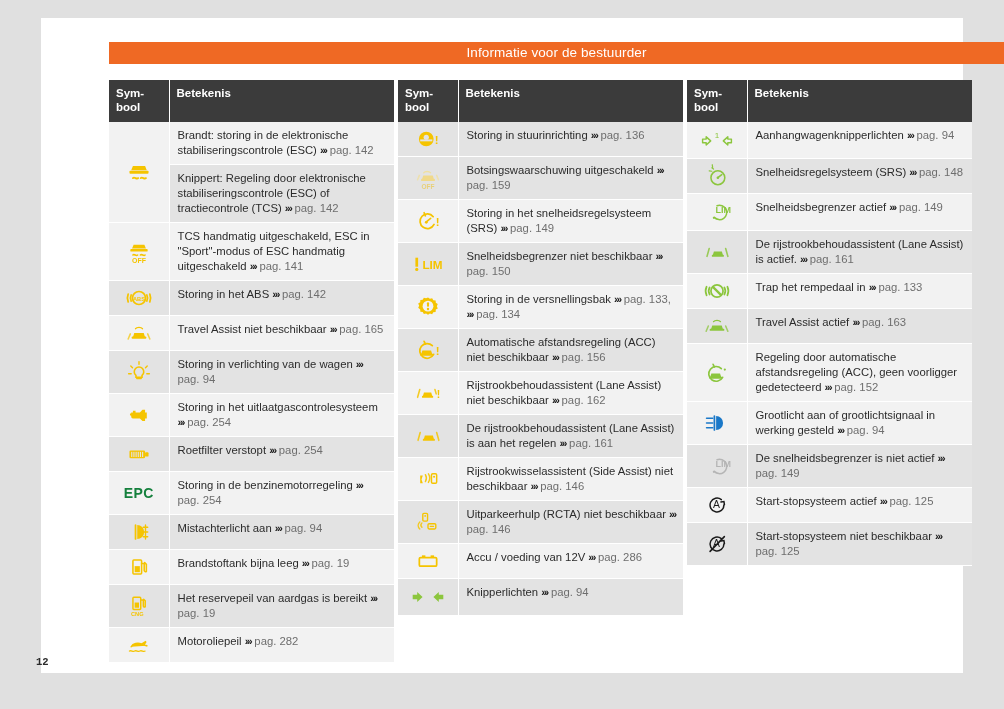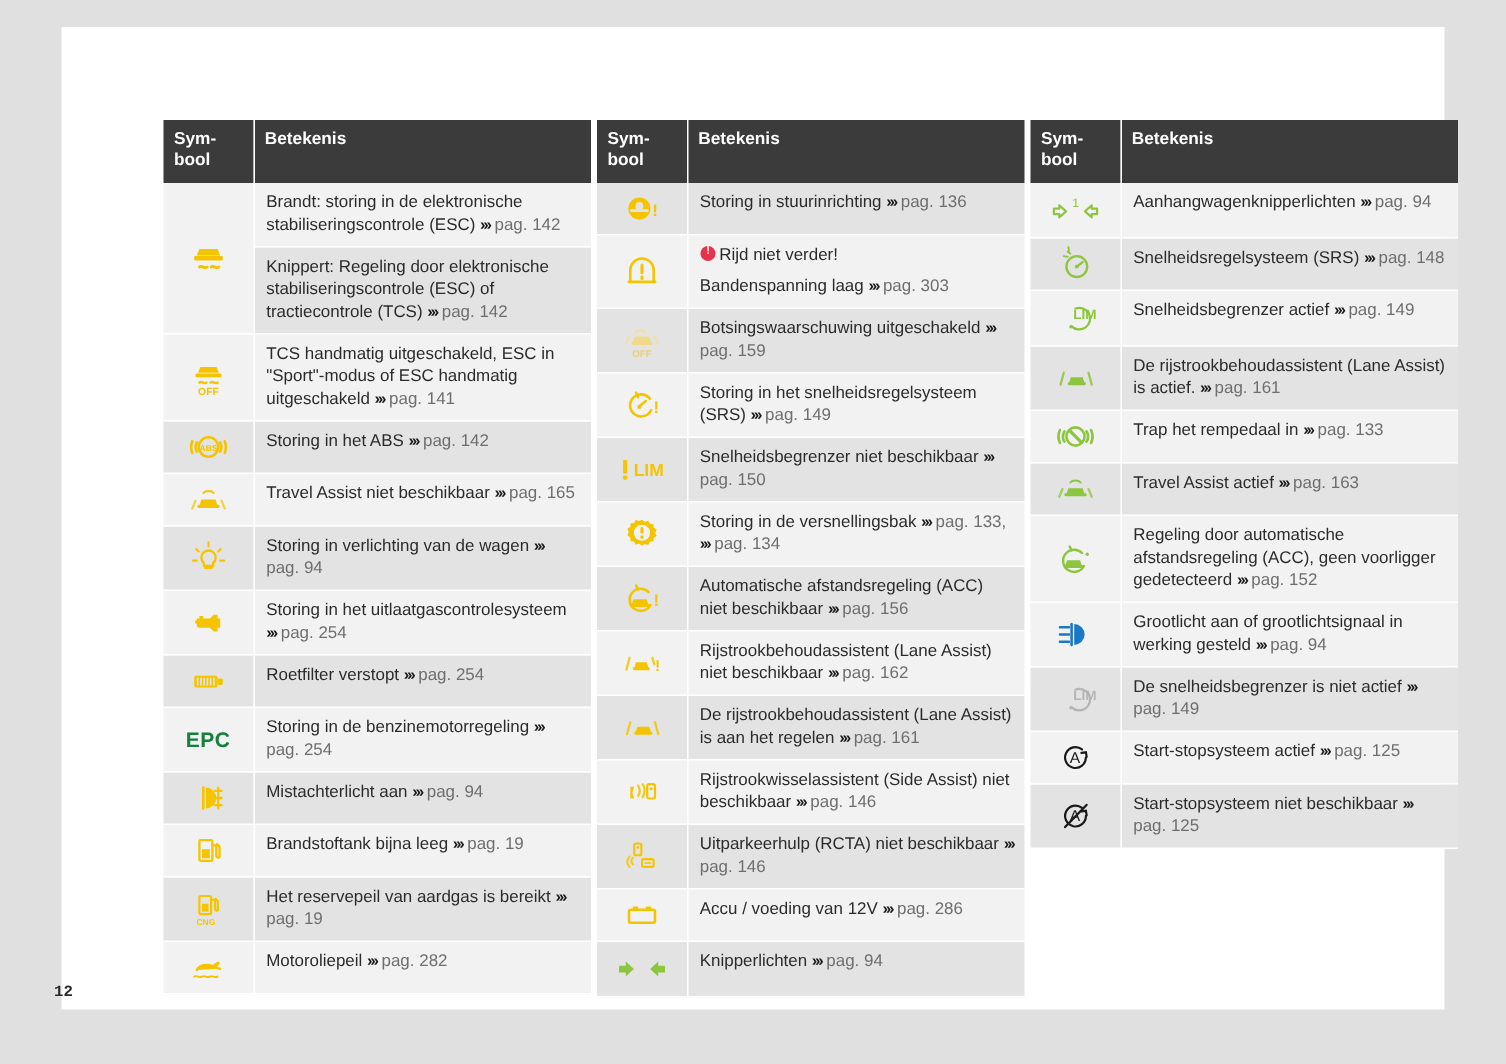--- a/index.html
+++ b/index.html
@@ -103,20 +103,21 @@
   .ic-lg { width: 36px; height: 28px; }
   .txt-ic {
     font-size: 14px; font-weight: bold; color: #15803d;
     letter-spacing: .4px; line-height: 26px;
   }
 </style>
 </head>
 <body>
 
 <div class="page">
+  <div class="banner">Informatie voor de bestuurder</div>
   <div class="columns">
 
     <div class="col">
       <table class="tbl">
         <thead>
           <tr>
             <th class="h-sym">
               <span>Sym-</span><br>
               <span>bool</span>
             </th>
@@ -332,39 +333,20 @@
                 <rect x="8" y="15.5" width="14" height="2.2" fill="#e3e3e3" stroke="none"></rect>
                 <text x="27" y="21" font-size="13" font-weight="bold" fill="#f5c400" stroke="none" text-anchor="middle" font-family="Liberation Sans, sans-serif">!</text>
               </svg>
             </td>
             <td class="mean">
               <span>Storing in stuurinrichting</span>
               <span class="chev">›››</span>
               <span class="pagref">pag. 136</span>
             </td>
           </tr>
-          <tr class="r-odd">
-            <td class="sym">
-              <svg class="ic" viewBox="0 0 34 30" fill="none" stroke="#f5c400" stroke-width="2" stroke-linecap="round">
-                <path d="M8 23V14a9 9 0 0 1 18 0v9"></path>
-                <path d="M7 23h20" stroke-width="2.2"></path>
-                <path d="M17 10v6M17 19v1.4" stroke-width="2.4"></path>
-              </svg>
-            </td>
-            <td class="mean">
-              <div>
-                <span class="warnicon"></span><span>Rijd niet verder!</span>
-              </div>
-              <div style="margin-top:6px">
-                <span>Bandenspanning laag</span>
-                <span class="chev">›››</span>
-                <span class="pagref">pag. 303</span>
-              </div>
-            </td>
-          </tr>
           <tr class="r-even">
             <td class="sym">
               <svg class="ic" viewBox="0 0 34 30" fill="none" stroke="#f0e0a0" stroke-width="1.8" stroke-linecap="round">
                 <path d="M10 17h14l-1.5-5h-11z" fill="#f0d98a" stroke="none"></path>
                 <rect x="9" y="16" width="16" height="2.5" rx="1" fill="#f0d98a" stroke="none"></rect>
                 <path d="M7 12l-2 5M27 12l2 5" opacity=".8"></path>
                 <path d="M12 9c1.5-2 6.5-2 8 0" stroke-width="1.5"></path>
                 <text x="17" y="28" font-size="7.5" font-weight="bold" fill="#e8d07a" stroke="none" text-anchor="middle" font-family="Liberation Sans, sans-serif">OFF</text>
               </svg>
             </td>

